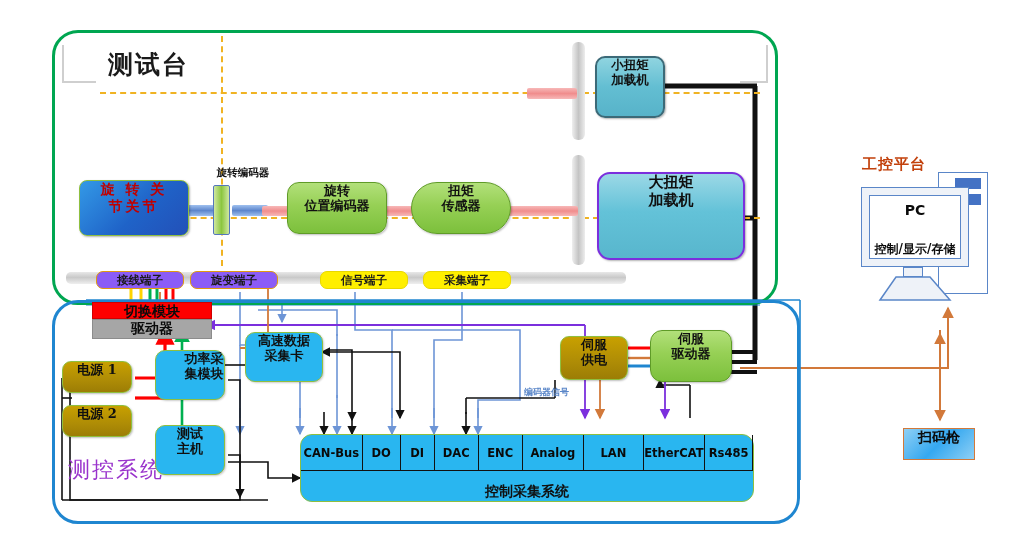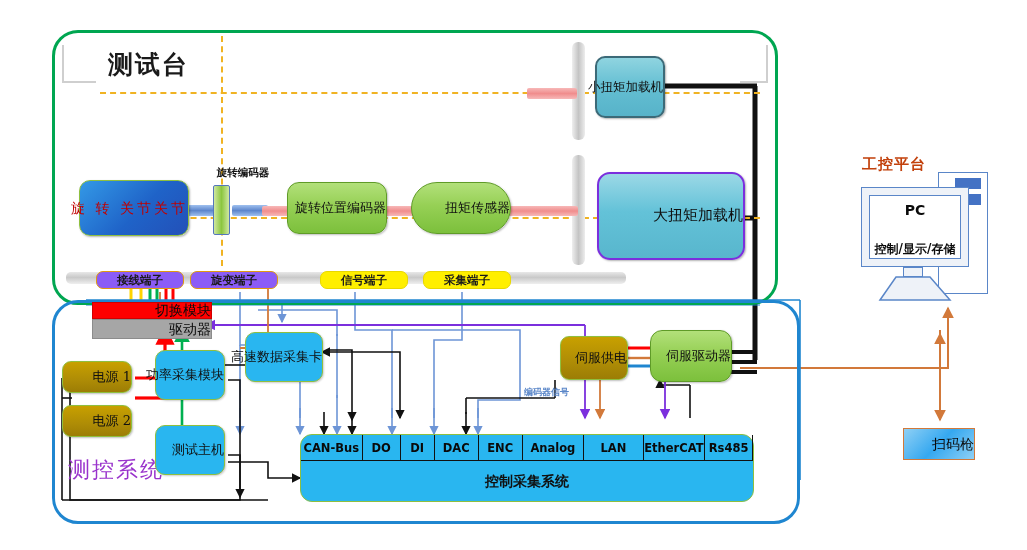--- a/index.html
+++ b/index.html
@@ -16,22 +16,22 @@
 
   
   .title-bench{font-size:25px;color:#1a1a1a;font-family:"DejaVu Serif","Liberation Serif",serif;
                font-weight:bold;letter-spacing:2px;}
   .title-ctrl{font-size:22px;color:#9933cc;font-family:"DejaVu Serif","Liberation Serif",serif;
               font-weight:normal;letter-spacing:2px;}
   .title-pc{font-size:15px;color:#c2410c;font-family:"DejaVu Serif","Liberation Serif",serif;
             font-weight:bold;letter-spacing:1px;}
 
   
-  .box{display:flex;flex-direction:row;align-items:center;justify-content:flex-end;
-       text-align:center;font-weight:normal;line-height:1.18;}
+  .box{display:flex;flex-direction:column;align-items:center;justify-content:flex-start;
+       text-align:center;font-weight:bold;line-height:1.18;}
   .box span{display:block;white-space:nowrap;}
 
   .box-joint{background:linear-gradient(135deg,#3399e6 0%,#1f63c8 55%,#2350b8 100%);
              border:1px solid #8fbf3f;border-radius:11px;color:#c00000;font-size:14px;
              letter-spacing:3px;box-shadow:1px 1px 2px rgba(0,0,0,.3);
              font-family:"DejaVu Serif","Liberation Serif",serif;}
   .box-green{background:linear-gradient(180deg,#b2e07a 0%,#96d055 45%,#7cc03c 100%);
              border:1.5px solid #5f9b28;border-radius:12px;color:#111;font-size:13px;
              box-shadow:1px 1px 2px rgba(0,0,0,.25);
              font-family:"DejaVu Serif","Liberation Serif",serif;}
@@ -251,21 +251,21 @@
   <div class="abs shaft-blue" style="left:232px;top:205px;width:36px;height:11px;"></div>
   <div class="abs shaft" style="left:262px;top:206px;width:40px;height:10px;"></div>
   <div class="abs shaft" style="left:385px;top:206px;width:35px;height:10px;"></div>
   <div class="abs shaft" style="left:508px;top:206px;width:70px;height:10px;"></div>
   <div class="abs shaft" style="left:527px;top:88px;width:50px;height:11px;"></div>
 
   <div class="abs enc-block" style="left:213px;top:185px;width:17px;height:50px;"></div>
   <div class="abs" style="left:200px;top:166px;width:86px;font-size:10.5px;font-weight:bold;color:#111;
               text-align:center;font-family:'DejaVu Serif','Liberation Serif',serif;">旋转编码器</div>
 
-  <div class="abs box box-joint" style="left:79px;top:180px;width:110px;height:56px;">
+  <div class="abs box box-joint" style="left:79px;top:180px;width:110px;height:56px;border-radius:8px;">
     <span>旋 转 关</span>
     <span>节关节</span>
   </div>
 
   <div class="abs box box-green" style="left:287px;top:182px;width:100px;height:52px;">
     <span>旋转</span>
     <span>位置编码器</span>
   </div>
 
   <div class="abs box box-green" style="left:411px;top:182px;width:100px;height:52px;border-radius:26px;">
@@ -334,21 +334,21 @@
   </div>
 
   <div class="abs box box-green" style="left:650px;top:330px;width:82px;height:52px;">
     <span>伺服</span>
     <span>驱动器</span>
   </div>
 
   <div class="abs wire-label" style="left:524px;top:386px;width:70px;">编码器信号</div>
 
   <div class="abs io-base" style="left:300px;top:434px;width:454px;height:68px;">
-    <div style="display:flex;height:26px;width:100%;">
+    <div style="display:flex;height:36px;width:100%;">
       <div class="io-cell io-underline" style="width:62px;">
           <span>CAN-Bus</span>
         </div>
       <div class="io-cell io-underline" style="width:38px;">
           <span>DO</span>
         </div>
       <div class="io-cell io-underline" style="width:34px;">
           <span>DI</span>
         </div>
       <div class="io-cell io-underline" style="width:44px;">

